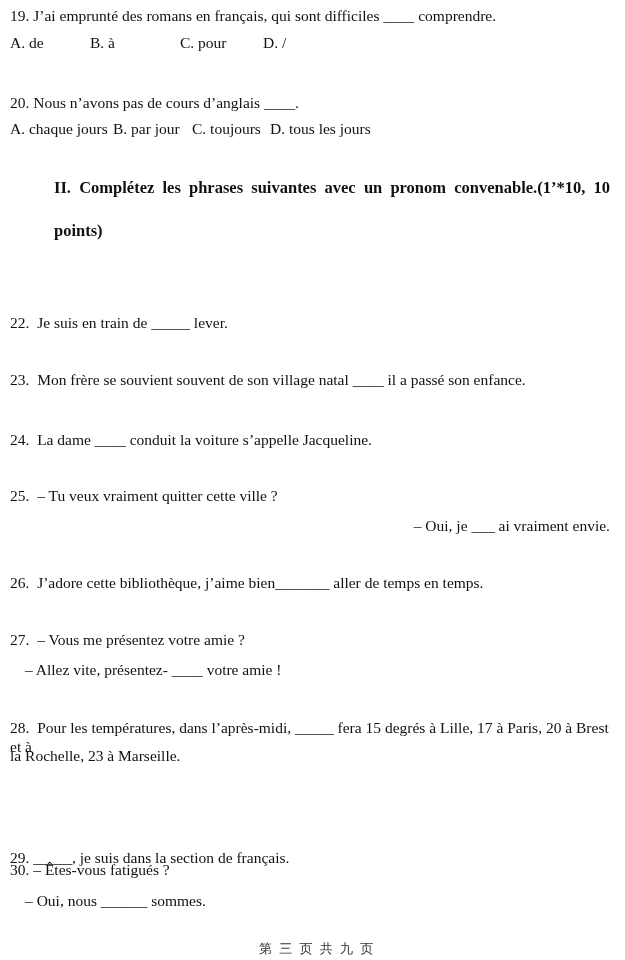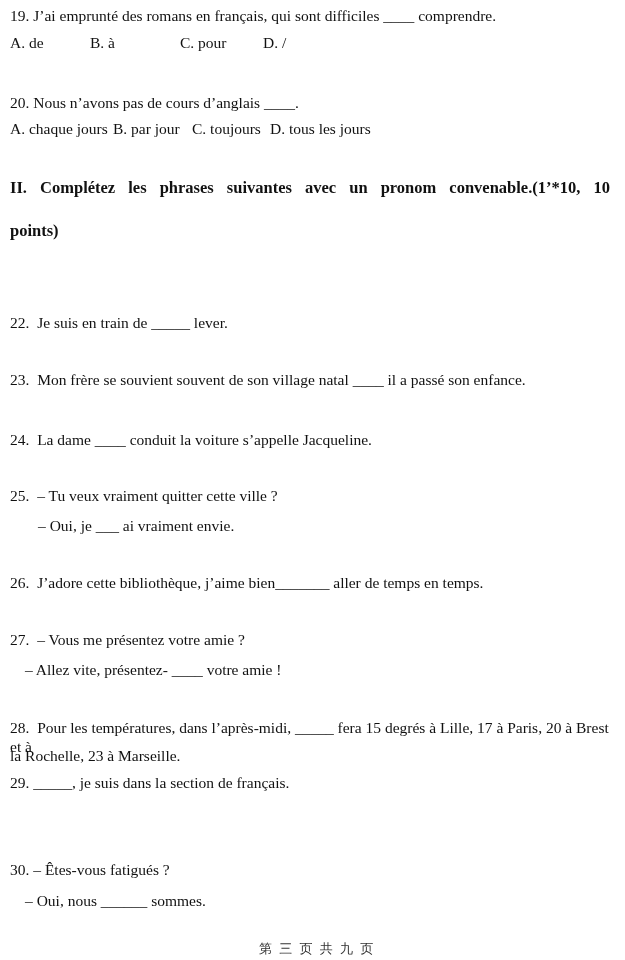--- a/index.html
+++ b/index.html
@@ -30,26 +30,27 @@
     right: 0;
     height: 20px;
   }
   .options-row span {
     position: absolute;
     white-space: nowrap;
   }
   .section-title {
     font-weight: bold;
     font-size: 16.5px;
+    margin-left: 44px;
   }
   .justify-full {
     text-align: justify;
     text-align-last: justify;
   }
-  .indent-lg { padding-left: 28px; }
+  .indent-lg { padding-left: 28px; text-align: right; }
   .indent-sm { padding-left: 15px; }
   .footer {
     position: absolute;
     left: 0;
     right: 0;
     text-align: center;
     font-size: 13px;
     color: #333333;
     letter-spacing: 2px;
     margin-left: 9px;
@@ -87,20 +88,20 @@
   <div class="line indent-lg" style="top:516px">– Oui, je ___ ai vraiment envie.</div>
 
   <div class="line" style="top:573px">26.  J’adore cette bibliothèque, j’aime bien_______ aller de temps en temps.</div>
 
   <div class="line" style="top:630px">27.  – Vous me présentez votre amie ?</div>
   <div class="line indent-sm" style="top:660px">– Allez vite, présentez- ____ votre amie !</div>
 
   <div class="line" style="top:718px">28.  Pour les températures, dans l’après-midi, _____ fera 15 degrés à Lille, 17 à Paris, 20 à Brest et à</div>
   <div class="line" style="top:746px">la Rochelle, 23 à Marseille.</div>
 
-  <div class="line" style="top:773px">29. _____, je suis dans la section de français.</div>
+  <div class="line" style="top:848px">29. _____, je suis dans la section de français.</div>
 
   <div class="line" style="top:860px">30. – Êtes-vous fatigués ?</div>
   <div class="line indent-sm" style="top:891px">– Oui, nous ______ sommes.</div>
 
   <div class="footer" style="top:941px">第 三 页 共 九 页</div>
 
 </div>
 
 </body></html>

